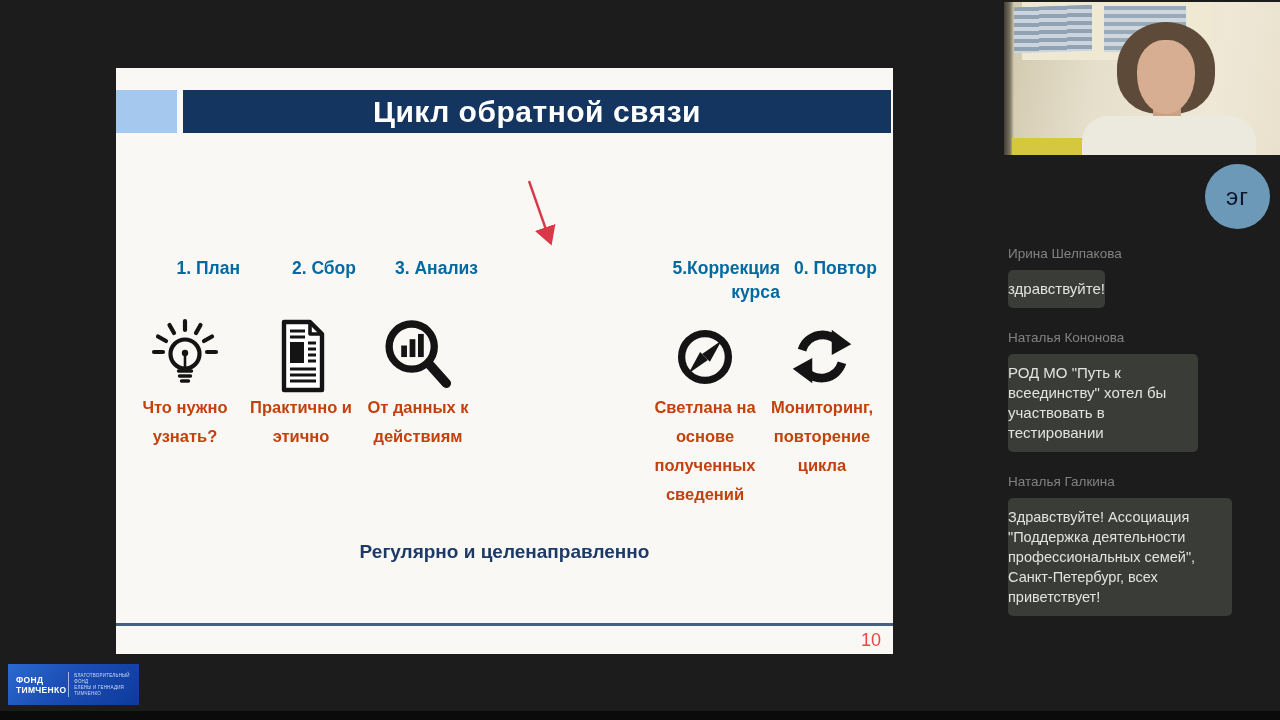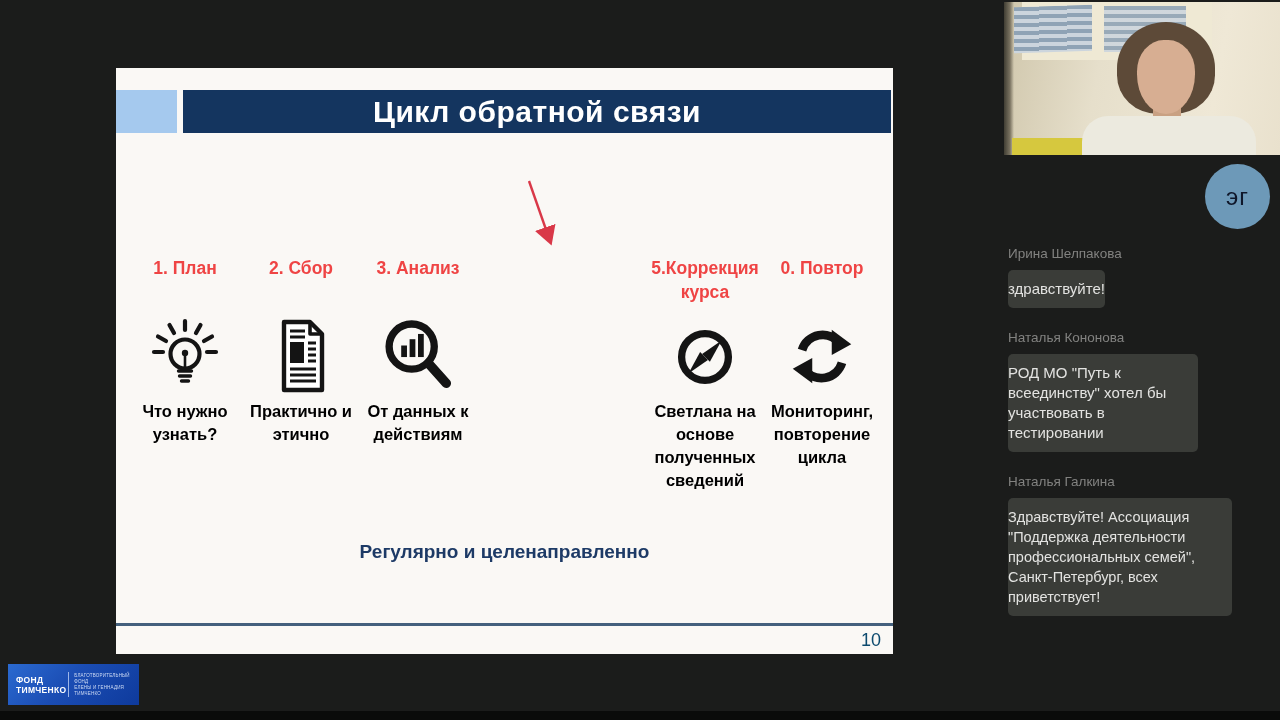--- a/index.html
+++ b/index.html
@@ -9,38 +9,38 @@
 
   
   .slide { position:absolute; left:116px; top:68px; width:777px; height:586px; background:#faf8f5; }
   .title-accent { position:absolute; left:0; top:22px; width:61px; height:43px; background:#a5c9ee; }
   .title-bar { position:absolute; left:67px; top:22px; width:708px; height:43px; background:#14355f;
                display:flex; align-items:center; justify-content:center; }
   .title-bar span { color:#ffffff; font-size:30px; font-weight:bold; letter-spacing:0.5px; }
   .arrow-overlay { position:absolute; left:0; top:0; width:777px; height:586px; pointer-events:none; }
 
   .col { position:absolute; top:188px; height:390px; }
-  .step-label { position:absolute; top:0; width:100%; text-align:center; color:#ef4444;
+  .step-label { position:absolute; top:0; width:100%; text-align:right; color:#0369a1;
                 font-size:17.5px; font-weight:bold; line-height:24px; }
   .icon-box { position:absolute; top:56px; width:100%; height:88px;
               display:flex; align-items:center; justify-content:center; }
-  .step-desc { position:absolute; top:144px; width:100%; text-align:center; color:#000000;
-               font-size:16.5px; font-weight:600; line-height:23px; }
+  .step-desc { position:absolute; top:137px; width:100%; text-align:center; color:#c2410c;
+               font-size:16.5px; font-weight:600; line-height:29px; }
 
   .c1 { left:14px;  width:110px; }
   .c2 { left:130px; width:110px; }
   .c3 { left:242px; width:120px; }
   .c4 { left:362px; width:140px; }
   .c5 { left:514px; width:150px; }
   .c6 { left:651px; width:110px; }
 
   .slogan { position:absolute; left:0; top:473px; width:100%; text-align:center;
             color:#1d3a66; font-size:19px; font-weight:bold; }
   .footer-line { position:absolute; left:0; top:555px; width:100%; height:3px; background:#44607d; }
-  .page-num { position:absolute; right:12px; top:562px; color:#0c4a6e; font-size:18px; }
+  .page-num { position:absolute; right:12px; top:562px; color:#ef4444; font-size:18px; }
 
   
   .video { position:absolute; left:1004px; top:2px; width:276px; height:153px; overflow:hidden;
            background:linear-gradient(100deg,#cfc6ab 0%, #e6dfcb 35%, #efe8d6 75%, #e9e1cd 100%); }
   .video .corner-shadow { position:absolute; left:0; top:0; width:10px; height:153px;
            background:linear-gradient(90deg,#403d33,#7a7361 60%, transparent); }
   .video .window { position:absolute; left:18px; top:0; width:190px; height:58px; background:#efe9d4;
            border-bottom:5px solid #efe9d4; }
   .video .pane { position:absolute; top:4px; height:46px;
            background:repeating-linear-gradient(180deg,#8fa3b5 0 4px, #ccd5dd 4px 8px); }

